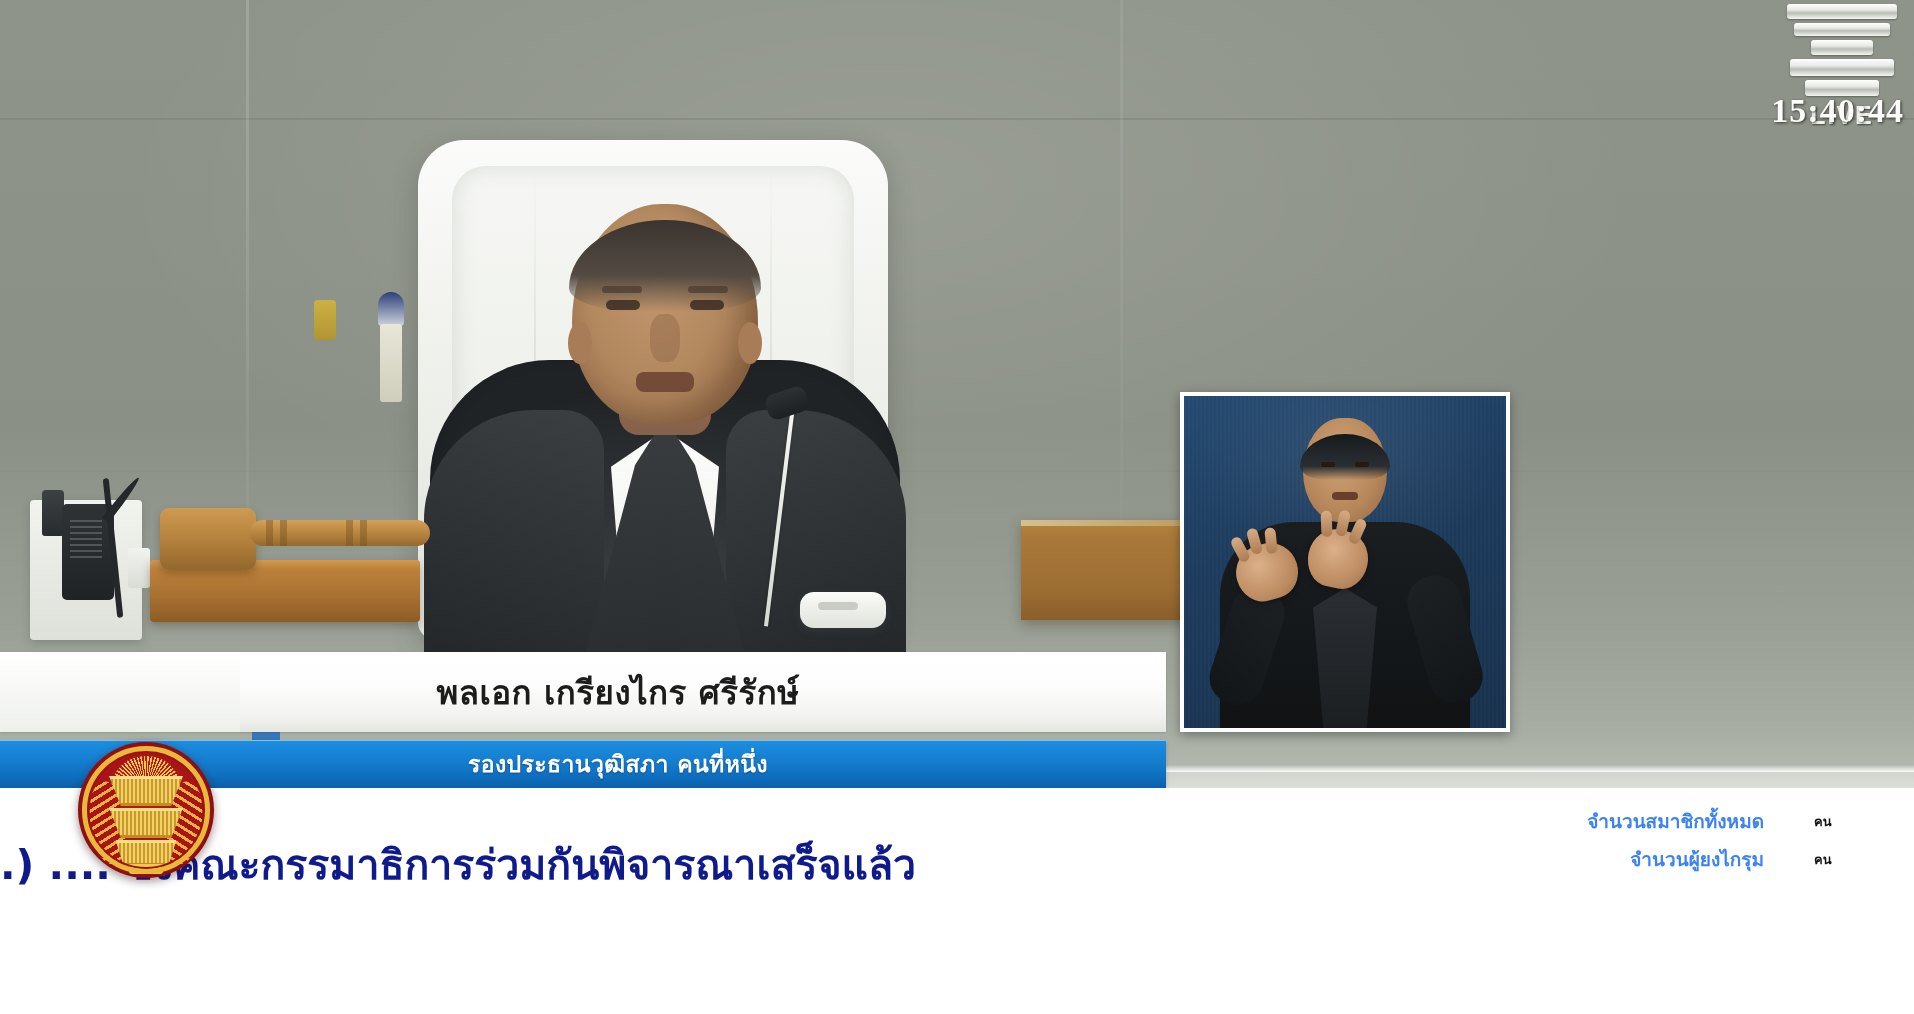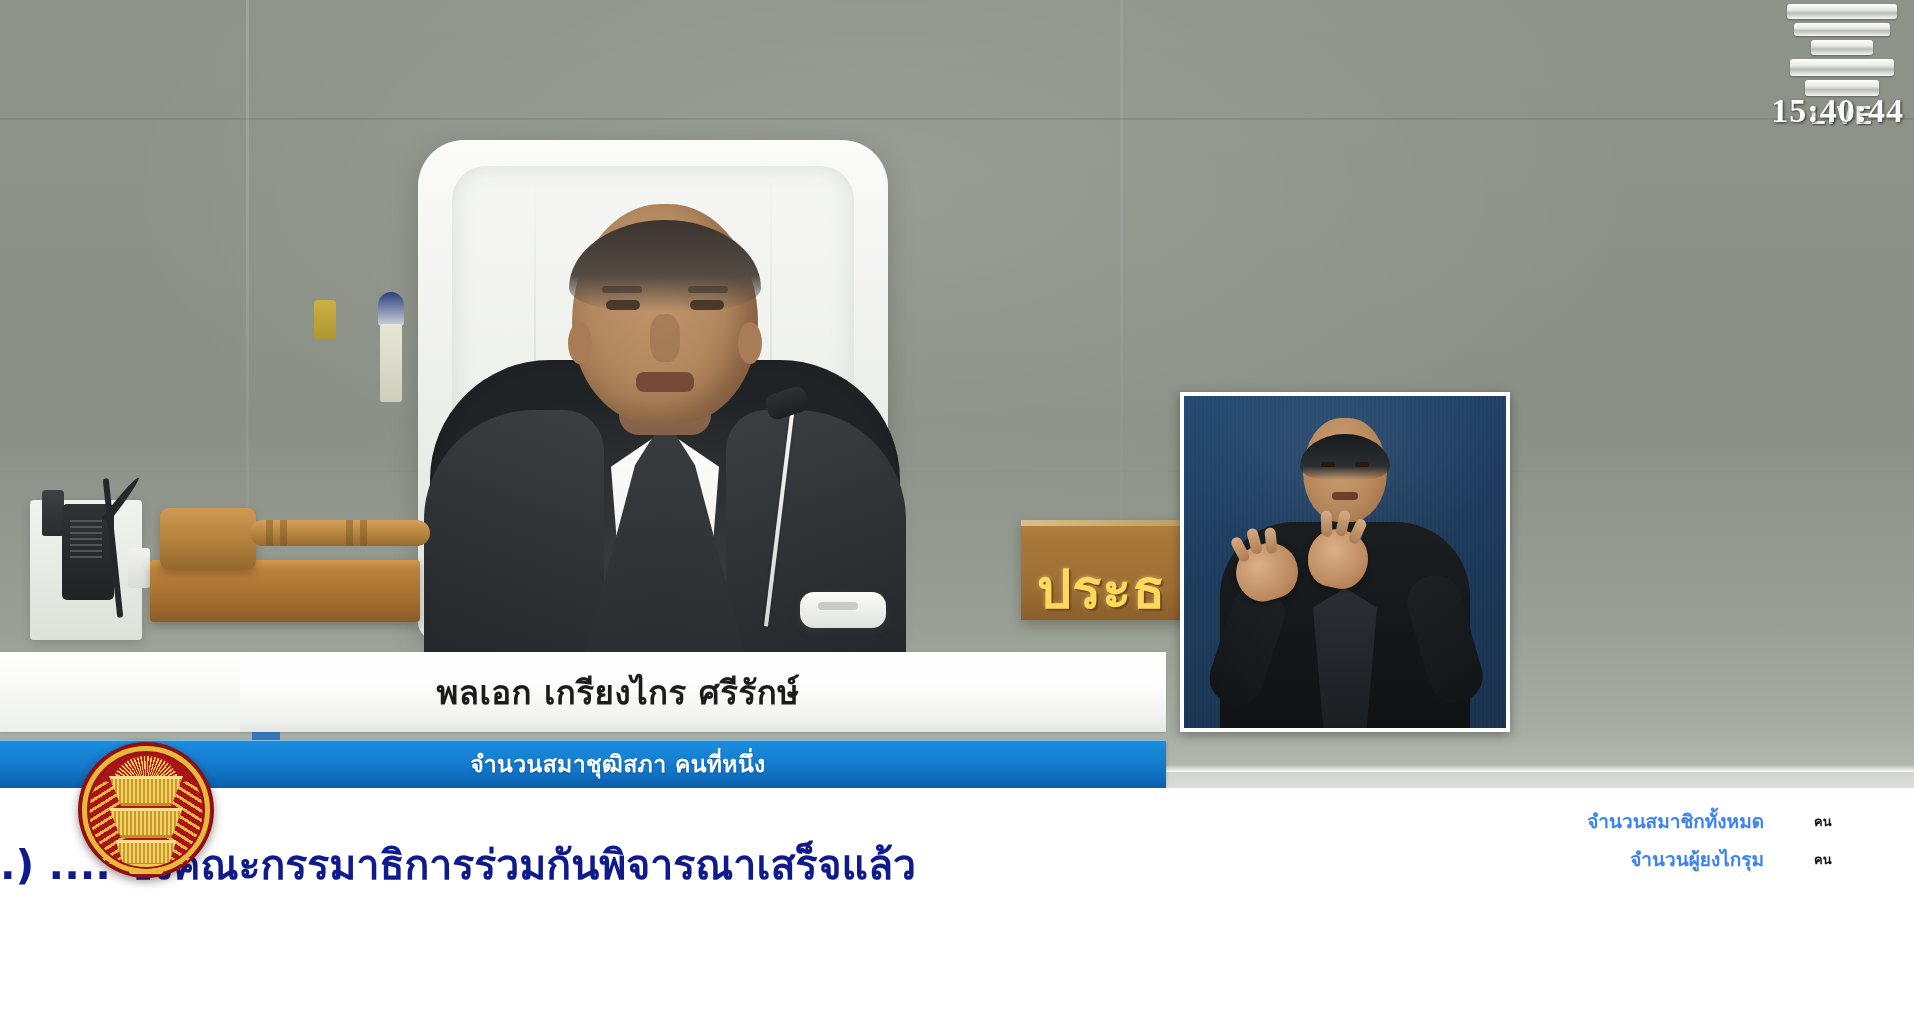--- a/index.html
+++ b/index.html
@@ -495,21 +495,20 @@
     <div class="gavel-head"></div>
     <div class="gavel-handle">
       <div class="gavel-ring" style="left:16px"></div>
       <div class="gavel-ring" style="left:30px"></div>
       <div class="gavel-ring" style="left:96px"></div>
       <div class="gavel-ring" style="left:110px"></div>
     </div>
 
     <div class="wood-sign">
       <div class="wood-sign-top"></div>
-      <div class="wood-sign-text">ประธ</div>
     </div>
   </div>
 
   <div class="live-wrap">
     <div class="live-bars">
       <div class="live-bar lb1"></div>
       <div class="live-bar lb2"></div>
       <div class="live-bar lb3"></div>
       <div class="live-bar lb4"></div>
       <div class="live-bar lb5"></div>
@@ -542,21 +541,21 @@
       <div class="s-finger" style="left:38px;top:-15px;transform:rotate(12deg)"></div>
     </div>
   </div>
 
   <div class="lower-third">
     <div class="lt-curve"></div>
     <div class="lt-name">พลเอก เกรียงไกร ศรีรักษ์</div>
   </div>
   <div class="lt-curve-cut" style="position:absolute;left:0;top:740px;"></div>
   <div class="lt-blue">
-    <div class="lt-title">จำนวนสมาชุฒิสภา คนที่หนึ่ง</div>
+    <div class="lt-title">รองประธานวุฒิสภา คนที่หนึ่ง</div>
   </div>
 
   <div class="emblem">
     <div class="em-rays"></div>
     <div class="em-leaf l"></div>
     <div class="em-leaf r"></div>
     <div class="em-tier t1"></div>
     <div class="em-tier t2"></div>
     <div class="em-tier t3"></div>
     <div class="em-foot"></div>

